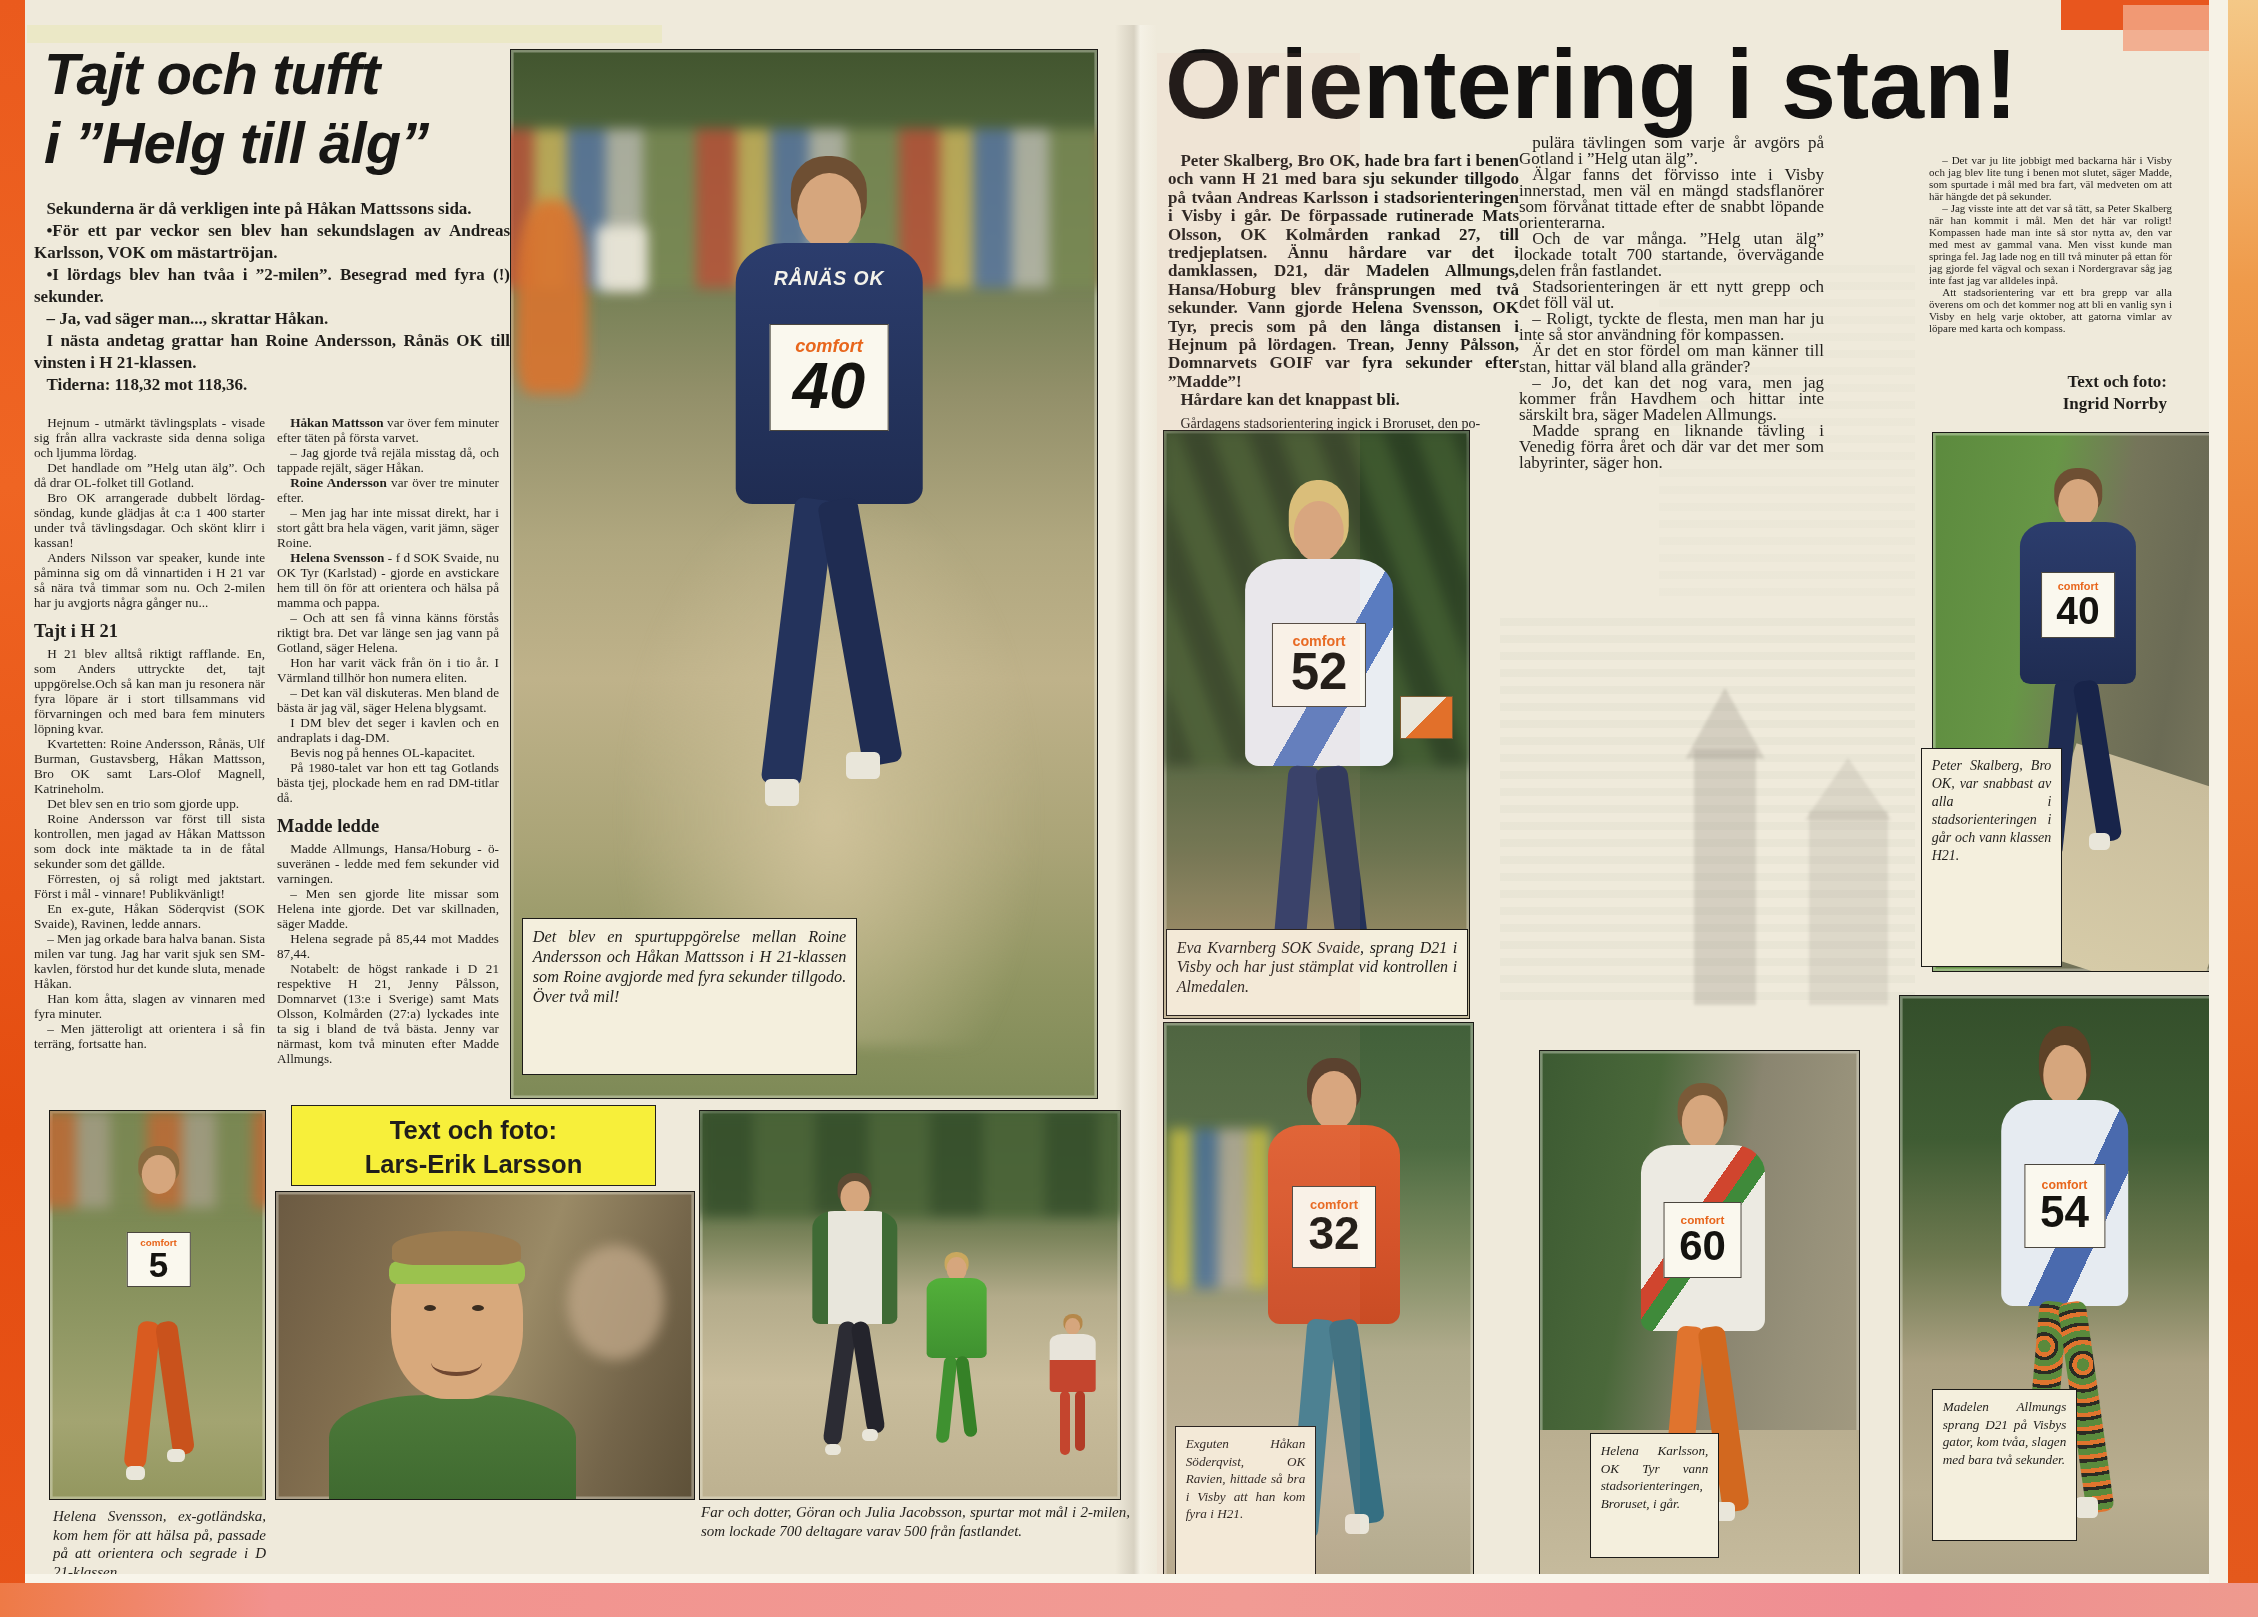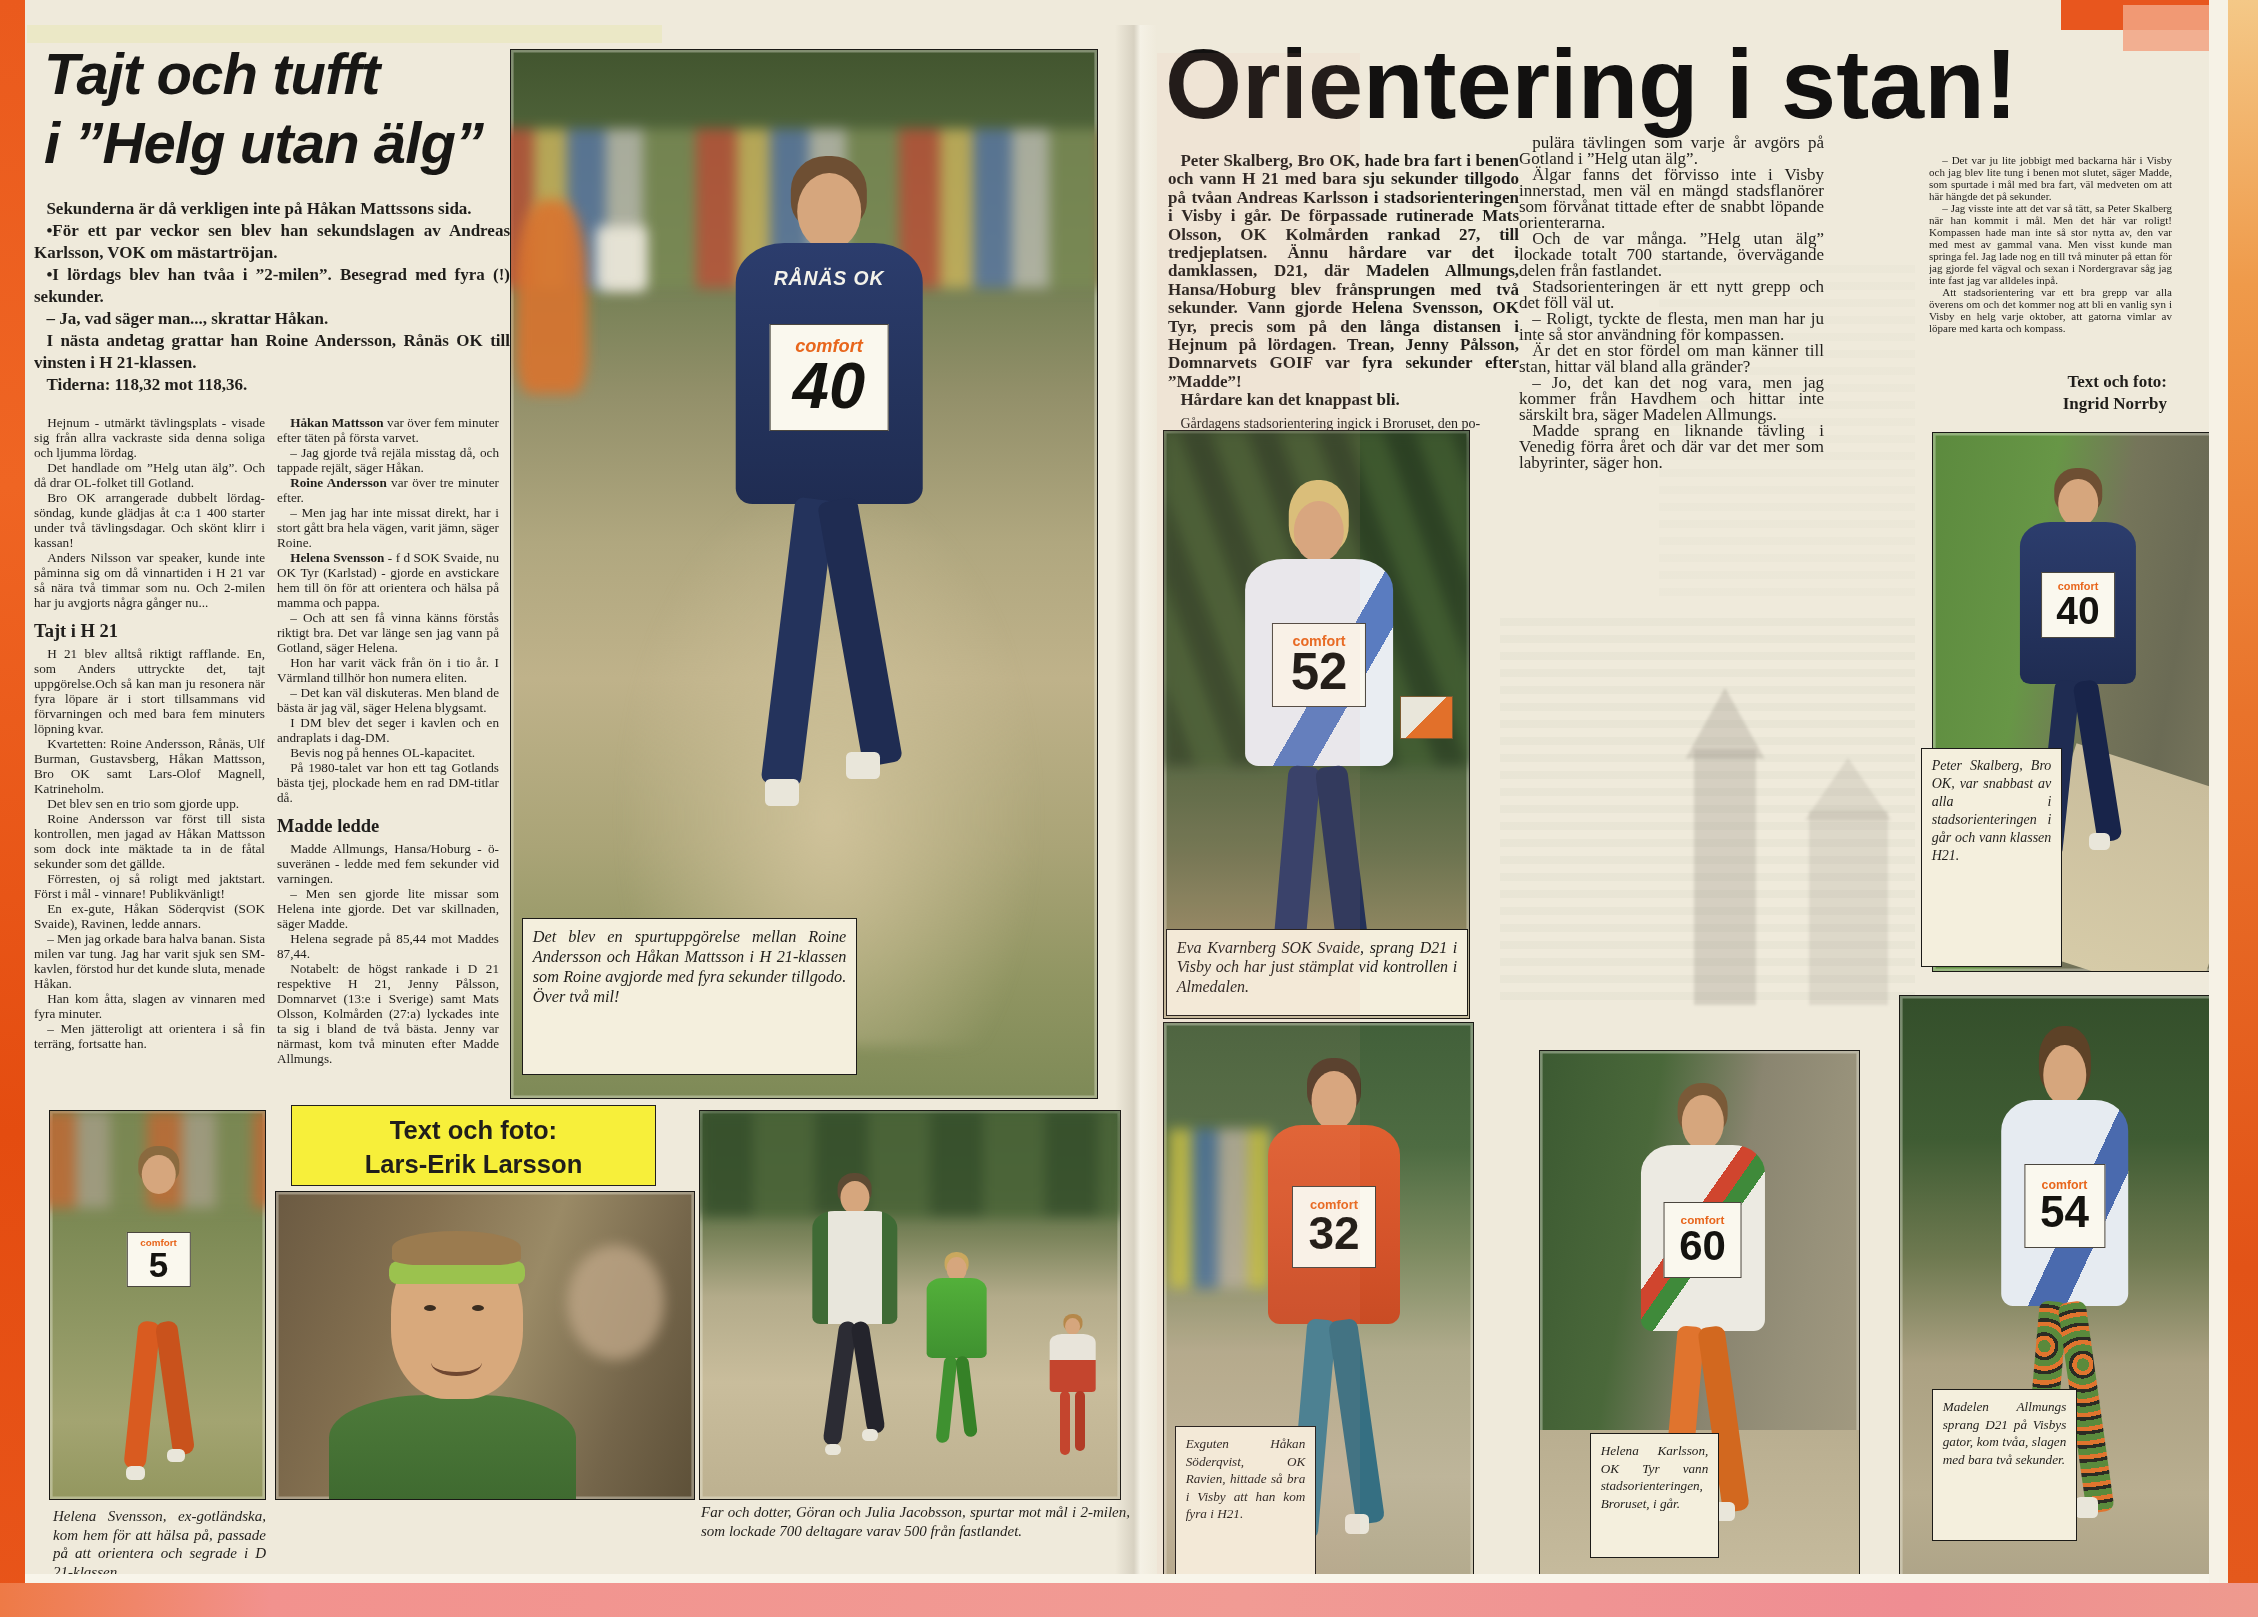--- a/index.html
+++ b/index.html
@@ -83,21 +83,21 @@
     text-align:center;font-family:"Liberation Sans","DejaVu Sans",sans-serif;font-weight:bold;
     color:#f3f2ea;letter-spacing:0.9px;}
 </style>
 </head>
 <body>
 
 <div id="spread">
 
   <div class="headline-left">
     <div>Tajt och tufft</div>
-    <div>i ”Helg utan älg”</div>
+    <div>i ”Helg till älg”</div>
   </div>
 
   <div class="lead-left">
       <p>Sekunderna är då verkligen inte på Håkan Mattssons sida.</p>
       <p>•För ett par veckor sen blev han sekundslagen av Andreas Karlsson, VOK om mästartröjan.</p>
       <p>•I lördags blev han tvåa i ”2-milen”. Besegrad med fyra (!) sekunder.</p>
       <p>– Ja, vad säger man..., skrattar Håkan.</p>
       <p>I nästa andetag grattar han Roine Andersson, Rånäs OK till vinsten i H 21-klassen.</p>
       <p>Tiderna: 118,32 mot 118,36.</p>
     </div>

